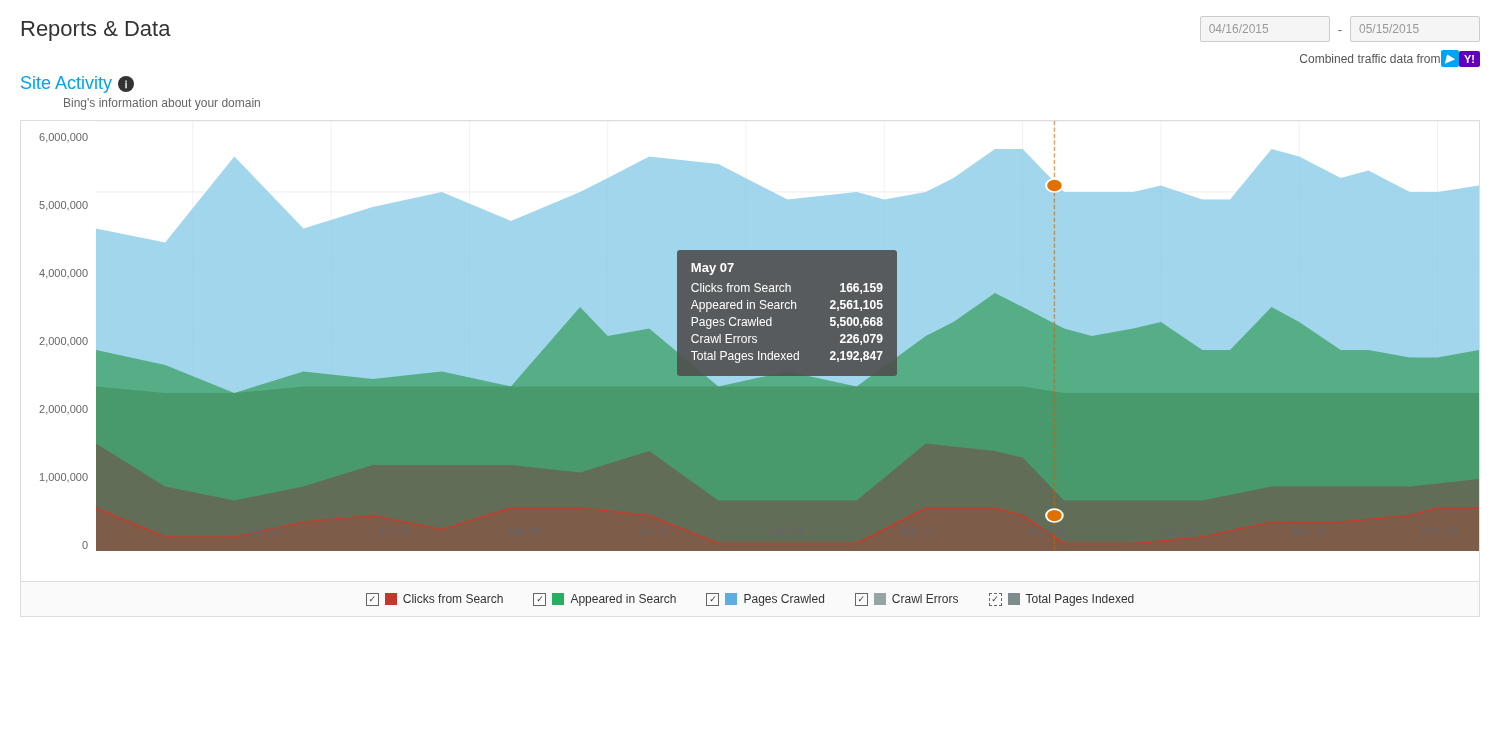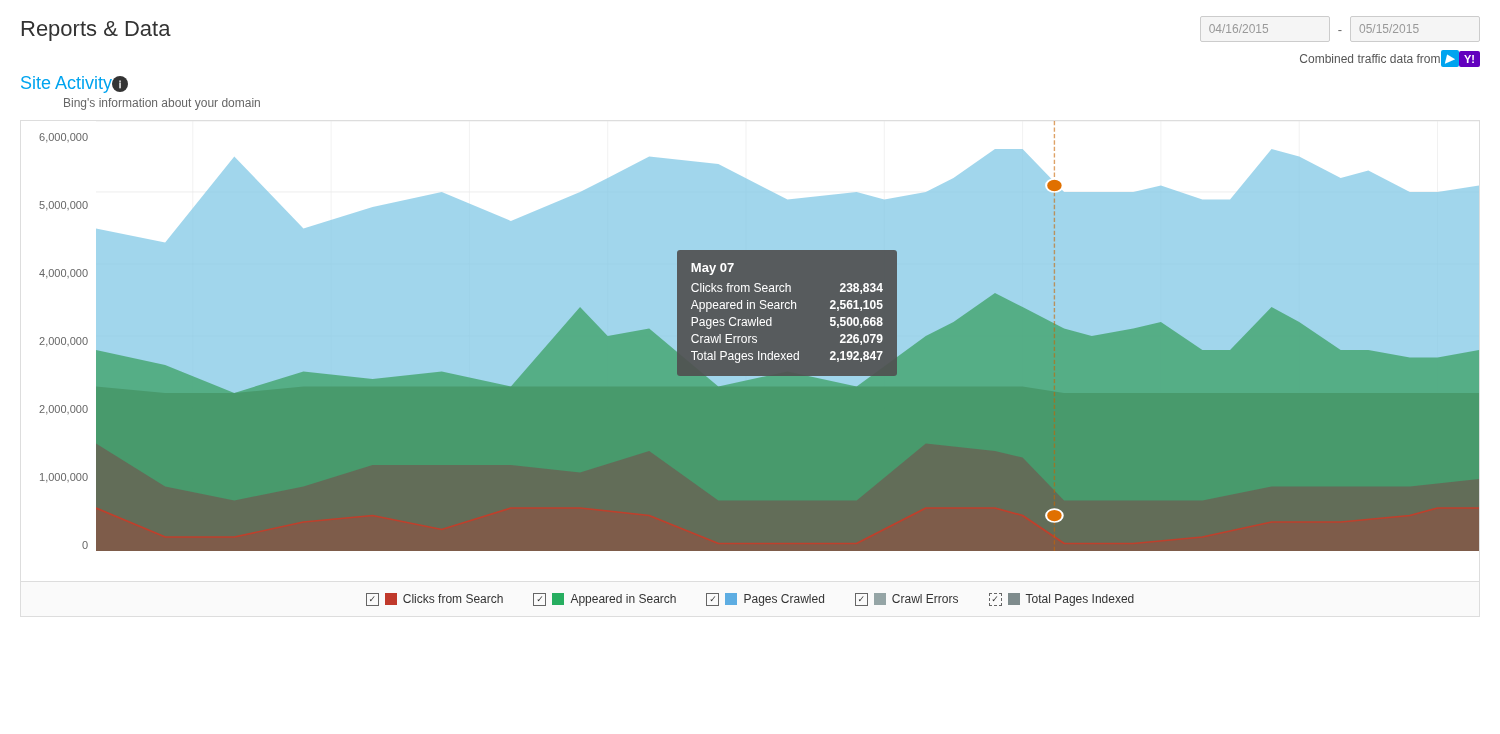--- a/index.html
+++ b/index.html
@@ -12,21 +12,21 @@
     
     .date-range-row { display: flex; align-items: center; gap: 8px; }
     .date-input { border: 1px solid #ccc; background: #f5f5f5; padding: 4px 8px; font-size: 12px; color: #999; width: 130px; height: 26px; border-radius: 2px; }
     .date-separator { color: #666; font-size: 13px; }
     
     .traffic-info-row { display: flex; align-items: center; justify-content: flex-end; margin-bottom: 6px; font-size: 12px; color: #555; }
     .bing-badge { background: #00a4ef; color: #fff; font-size: 11px; font-weight: bold; padding: 2px 5px; border-radius: 2px; font-style: italic; }
     .yahoo-badge { background: #6200be; color: #fff; font-size: 11px; font-weight: bold; padding: 2px 5px; border-radius: 2px; }
     
     .site-activity-section { margin-top: 4px; }
-    .section-title-row { display: flex; align-items: center; margin-bottom: 2px; }
+    .section-title-row { display: flex; align-items: center; gap: 6px; margin-bottom: 2px; }
     .section-title { font-size: 18px; color: #00a4ef; font-weight: 400; }
     .info-icon { display: inline-flex; align-items: center; justify-content: center; width: 16px; height: 16px; background: #333; color: #fff; border-radius: 50%; font-size: 10px; font-weight: bold; cursor: pointer; }
     .section-subtitle { font-size: 12px; color: #666; margin-bottom: 10px; margin-left: 43px; }
     
     .chart-wrapper { border: 1px solid #ddd; background: #fff; position: relative; }
     
     .chart-area { position: relative; height: 460px; background: #fff; overflow: hidden; }
     
     
     .y-axis { position: absolute; left: 0; top: 0; bottom: 30px; width: 75px; display: flex; flex-direction: column; justify-content: space-between; padding: 10px 8px 0 0; gap: 44px; }
@@ -299,40 +299,52 @@
 
             <circle cx="693" cy="60" r="6" fill="#e07000" stroke="#fff" stroke-width="1.5"></circle>
 
             <circle cx="693" cy="367" r="6" fill="#e07000" stroke="#fff" stroke-width="1.5"></circle>
           </svg>
 
           <div class="tooltip" style="left: 42%; top: 30%;">
             <div class="tooltip-date">May 07</div>
             <div class="tooltip-row">
               <span>Clicks from Search</span>
-              <span class="tooltip-value">238,834</span>
+              <span class="tooltip-value">166,159</span>
             </div>
             <div class="tooltip-row">
               <span>Appeared in Search</span>
               <span class="tooltip-value">2,561,105</span>
             </div>
             <div class="tooltip-row">
               <span>Pages Crawled</span>
               <span class="tooltip-value">5,500,668</span>
             </div>
             <div class="tooltip-row">
               <span>Crawl Errors</span>
               <span class="tooltip-value">226,079</span>
             </div>
             <div class="tooltip-row">
               <span>Total Pages Indexed</span>
               <span class="tooltip-value">2,192,847</span>
             </div>
           </div>
 
+          <div class="x-axis">
+            <span class="x-label" style="left:7%">Apr 18</span>
+            <span class="x-label" style="left:17%">Apr 21</span>
+            <span class="x-label" style="left:27%">Apr 24</span>
+            <span class="x-label" style="left:37%">Apr 27</span>
+            <span class="x-label" style="left:47%">Apr 30</span>
+            <span class="x-label" style="left:57%">May 03</span>
+            <span class="x-label" style="left:67%">May 06</span>
+            <span class="x-label" style="left:77%">May 09</span>
+            <span class="x-label" style="left:87%">May 12</span>
+            <span class="x-label" style="left:97%">May 15</span>
+          </div>
         </div>
       </div>
 
       <div class="legend-bar">
         <div class="legend-item">
           <span class="legend-checkbox">✓</span>
           <span style="width:12px;height:12px;background:#c0392b;display:inline-block;"></span>
           <span>Clicks from Search</span>
         </div>
         <div class="legend-item">

